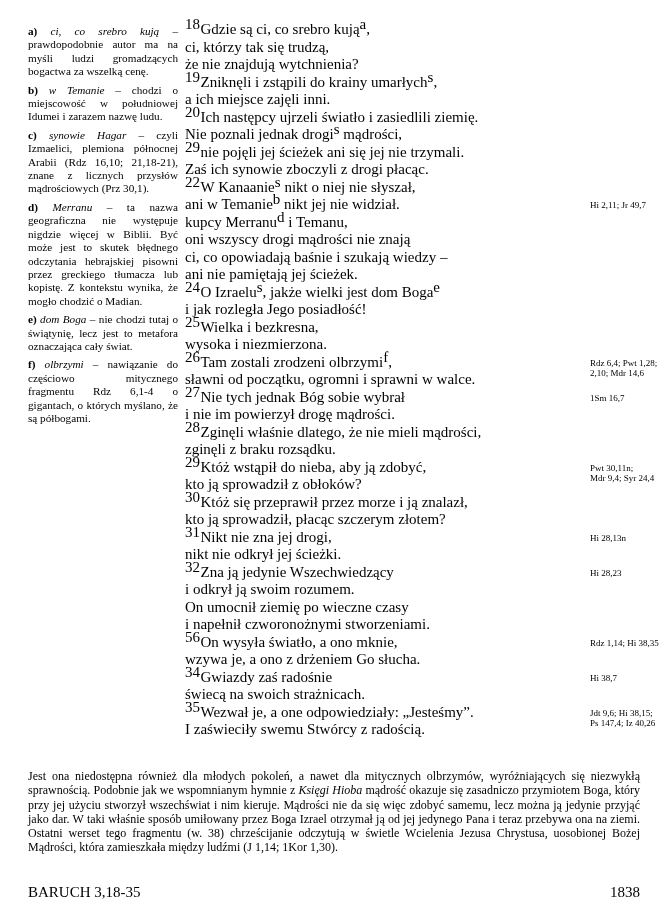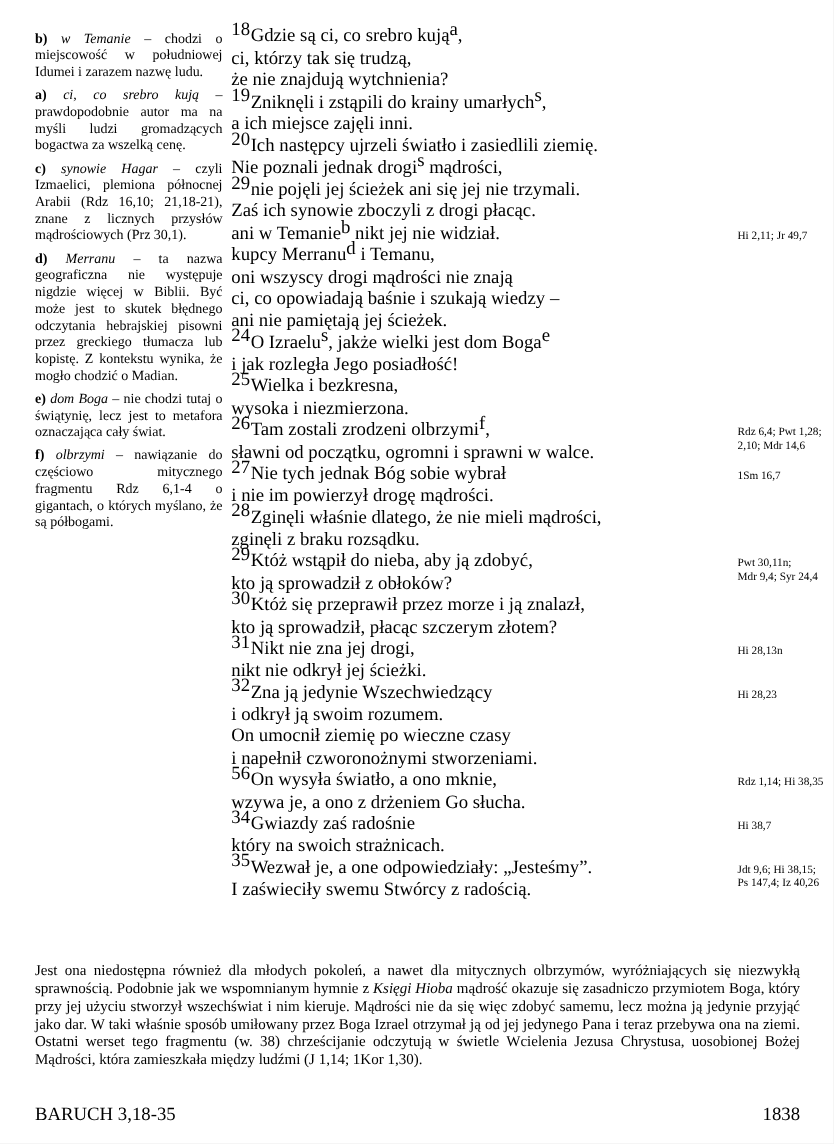--- a/index.html
+++ b/index.html
@@ -51,37 +51,38 @@
     font-size:15px;
   }
   .footer .fl { float:left; }
   .footer .fr { float:right; }
 </style>
 </head>
 <body>
 
 <div class="page">
   <div class="notes">
+      <div class="note"><b>a) </b><i>ci, co srebro kują </i>– prawdopodobnie autor ma na myśli ludzi gromadzących bogactwa za wszelką cenę.</div>
       <div class="note"><b>b) </b><i>w Temanie </i>– chodzi o miejscowość w południowej Idumei i zarazem nazwę ludu.</div>
-      <div class="note"><b>a) </b><i>ci, co srebro kują </i>– prawdopodobnie autor ma na myśli ludzi gromadzących bogactwa za wszelką cenę.</div>
       <div class="note"><b>c) </b><i>synowie Hagar </i>– czyli Izmaelici, plemiona północnej Arabii (Rdz 16,10; 21,18-21), znane z licznych przysłów mądrościowych (Prz 30,1).</div>
       <div class="note"><b>d) </b><i>Merranu </i>– ta nazwa geograficzna nie występuje nigdzie więcej w Biblii. Być może jest to skutek błędnego odczytania hebrajskiej pisowni przez greckiego tłumacza lub kopistę. Z kontekstu wynika, że mogło chodzić o Madian.</div>
       <div class="note"><b>e) </b><i>dom Boga </i>– nie chodzi tutaj o świątynię, lecz jest to metafora oznaczająca cały świat.</div>
       <div class="note"><b>f) </b><i>olbrzymi </i>– nawiązanie do częściowo mitycznego fragmentu Rdz 6,1-4 o gigantach, o których myślano, że są półbogami.</div>
     </div>
   <div class="verses">
       <div class="vline"><sup class="vnum">18</sup>Gdzie są ci, co srebro kują<sup class="vletter">a</sup>,</div>
       <div class="vline">ci, którzy tak się trudzą,</div>
       <div class="vline">że nie znajdują wytchnienia?</div>
       <div class="vline"><sup class="vnum">19</sup>Zniknęli i zstąpili do krainy umarłych<sup class="vletter">s</sup>,</div>
       <div class="vline">a ich miejsce zajęli inni.</div>
       <div class="vline"><sup class="vnum">20</sup>Ich następcy ujrzeli światło i zasiedlili ziemię.</div>
       <div class="vline">Nie poznali jednak drogi<sup class="vletter">s</sup> mądrości,</div>
       <div class="vline"><sup class="vnum">29</sup>nie pojęli jej ścieżek ani się jej nie trzymali.</div>
       <div class="vline">Zaś ich synowie zboczyli z drogi płacąc.</div>
+      <div class="vline"><sup class="vnum">22</sup>W Kanaanie<sup class="vletter">s</sup> nikt o niej nie słyszał,</div>
       <div class="vline">ani w Temanie<sup class="vletter">b</sup> nikt jej nie widział.<span class="xref">Hi 2,11; Jr 49,7</span></div>
       <div class="vline">kupcy Merranu<sup class="vletter">d</sup> i Temanu,</div>
       <div class="vline">oni wszyscy drogi mądrości nie znają</div>
       <div class="vline">ci, co opowiadają baśnie i szukają wiedzy –</div>
       <div class="vline">ani nie pamiętają jej ścieżek.</div>
       <div class="vline"><sup class="vnum">24</sup>O Izraelu<sup class="vletter">s</sup>, jakże wielki jest dom Boga<sup class="vletter">e</sup></div>
       <div class="vline">i jak rozległa Jego posiadłość!</div>
       <div class="vline"><sup class="vnum">25</sup>Wielka i bezkresna,</div>
       <div class="vline">wysoka i niezmierzona.</div>
       <div class="vline"><sup class="vnum">26</sup>Tam zostali zrodzeni olbrzymi<sup class="vletter">f</sup>,<span class="xref">Rdz 6,4; Pwt 1,28;
@@ -98,21 +99,21 @@
       <div class="vline">kto ją sprowadził, płacąc szczerym złotem?</div>
       <div class="vline"><sup class="vnum">31</sup>Nikt nie zna jej drogi,<span class="xref">Hi 28,13n</span></div>
       <div class="vline">nikt nie odkrył jej ścieżki.</div>
       <div class="vline"><sup class="vnum">32</sup>Zna ją jedynie Wszechwiedzący<span class="xref">Hi 28,23</span></div>
       <div class="vline">i odkrył ją swoim rozumem.</div>
       <div class="vline">On umocnił ziemię po wieczne czasy</div>
       <div class="vline">i napełnił czworonożnymi stworzeniami.</div>
       <div class="vline"><sup class="vnum">56</sup>On wysyła światło, a ono mknie,<span class="xref">Rdz 1,14; Hi 38,35</span></div>
       <div class="vline">wzywa je, a ono z drżeniem Go słucha.</div>
       <div class="vline"><sup class="vnum">34</sup>Gwiazdy zaś radośnie<span class="xref">Hi 38,7</span></div>
-      <div class="vline">który na swoich strażnicach.</div>
+      <div class="vline">świecą na swoich strażnicach.</div>
       <div class="vline"><sup class="vnum">35</sup>Wezwał je, a one odpowiedziały: „Jesteśmy”.<span class="xref">Jdt 9,6; Hi 38,15;
 Ps 147,4; Iz 40,26</span></div>
       <div class="vline">I zaświeciły swemu Stwórcy z radością.</div>
     </div>
   <div class="commentary">Jest ona niedostępna również dla młodych pokoleń, a nawet dla mitycznych olbrzymów, wyróżniających się niezwykłą sprawnością. Podobnie jak we wspomnianym hymnie z <i>Księgi Hioba</i> mądrość okazuje się zasadniczo przymiotem Boga, który przy jej użyciu stworzył wszechświat i nim kieruje. Mądrości nie da się więc zdobyć samemu, lecz można ją jedynie przyjąć jako dar. W taki właśnie sposób umiłowany przez Boga Izrael otrzymał ją od jej jedynego Pana i teraz przebywa ona na ziemi. Ostatni werset tego fragmentu (w. 38) chrześcijanie odczytują w świetle Wcielenia Jezusa Chrystusa, uosobionej Bożej Mądrości, która zamieszkała między ludźmi (J 1,14; 1Kor 1,30).</div>
   <div class="footer">
     <span class="fl">BARUCH 3,18-35</span>
     <span class="fr">1838</span>
   </div>
 </div>

